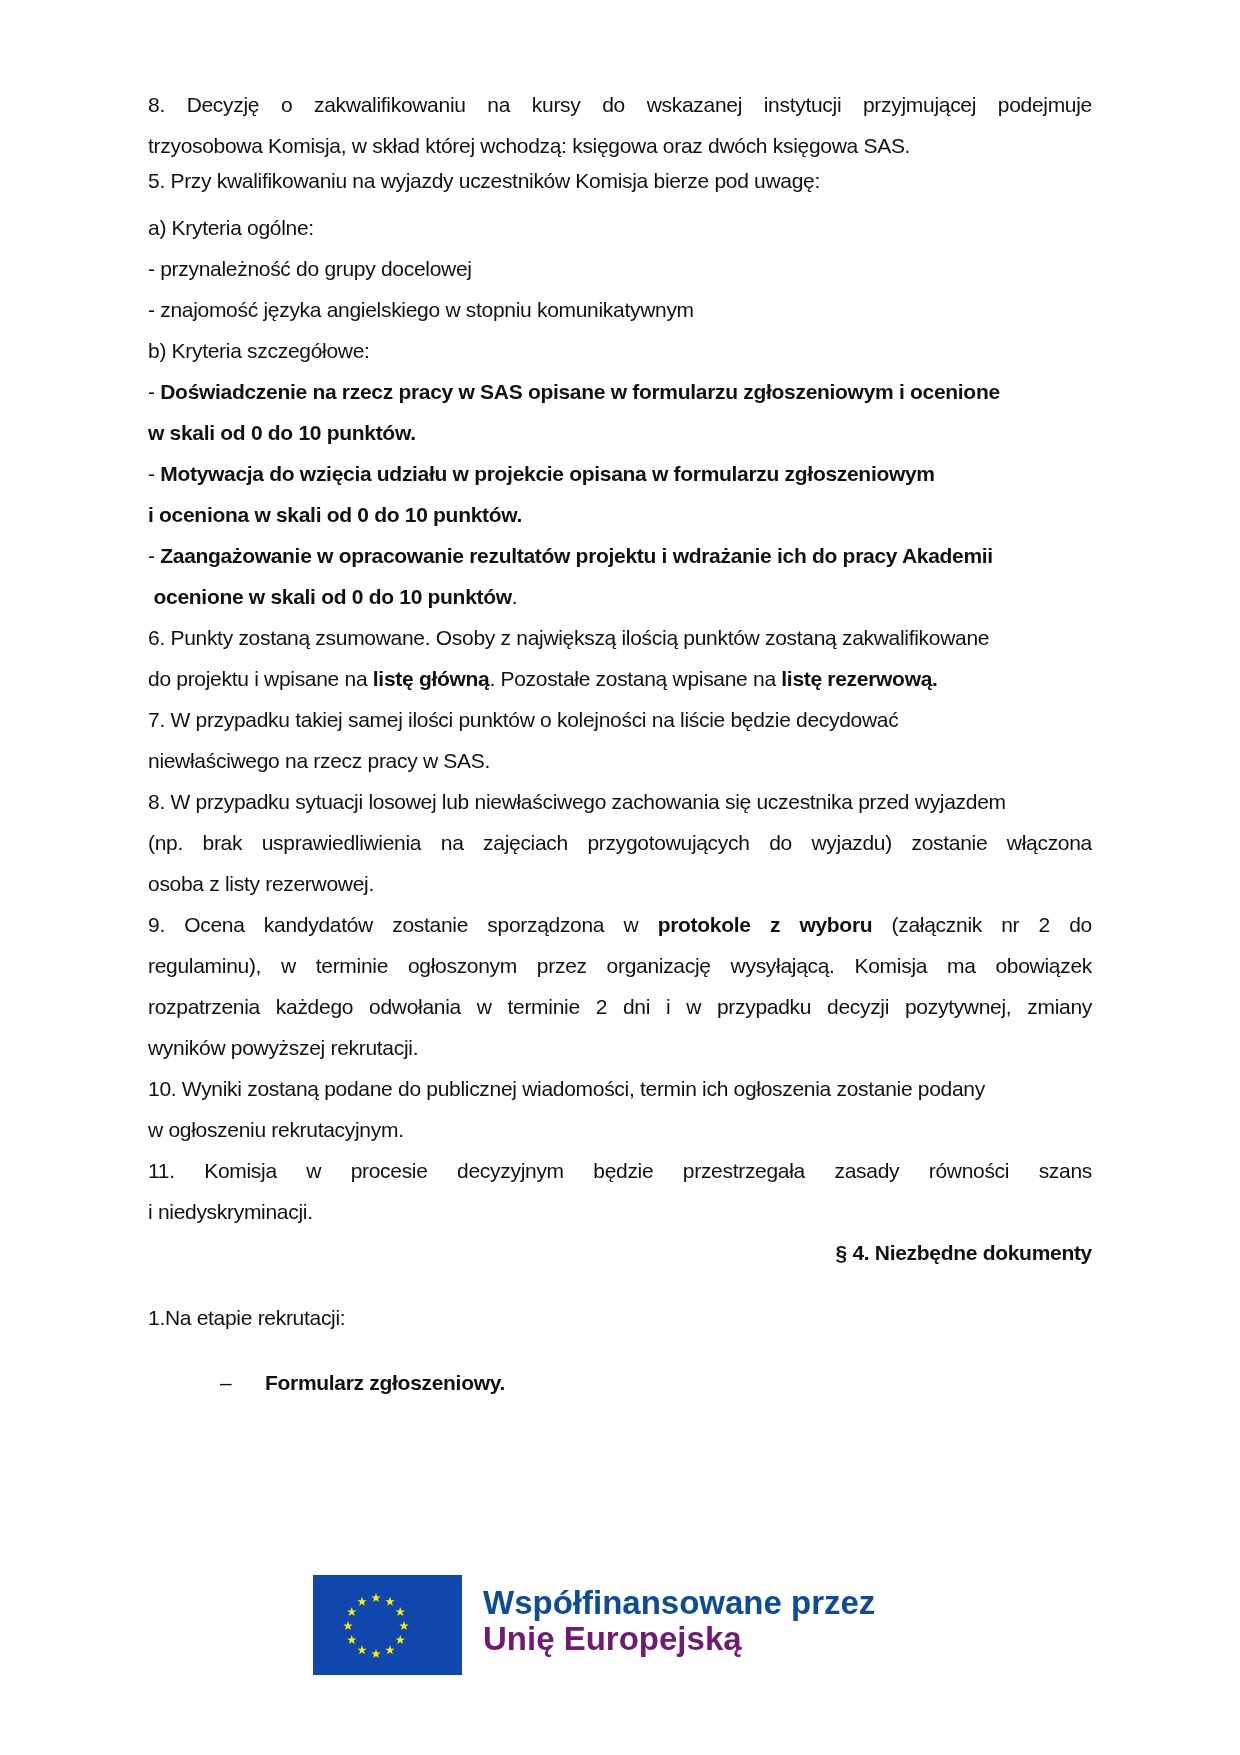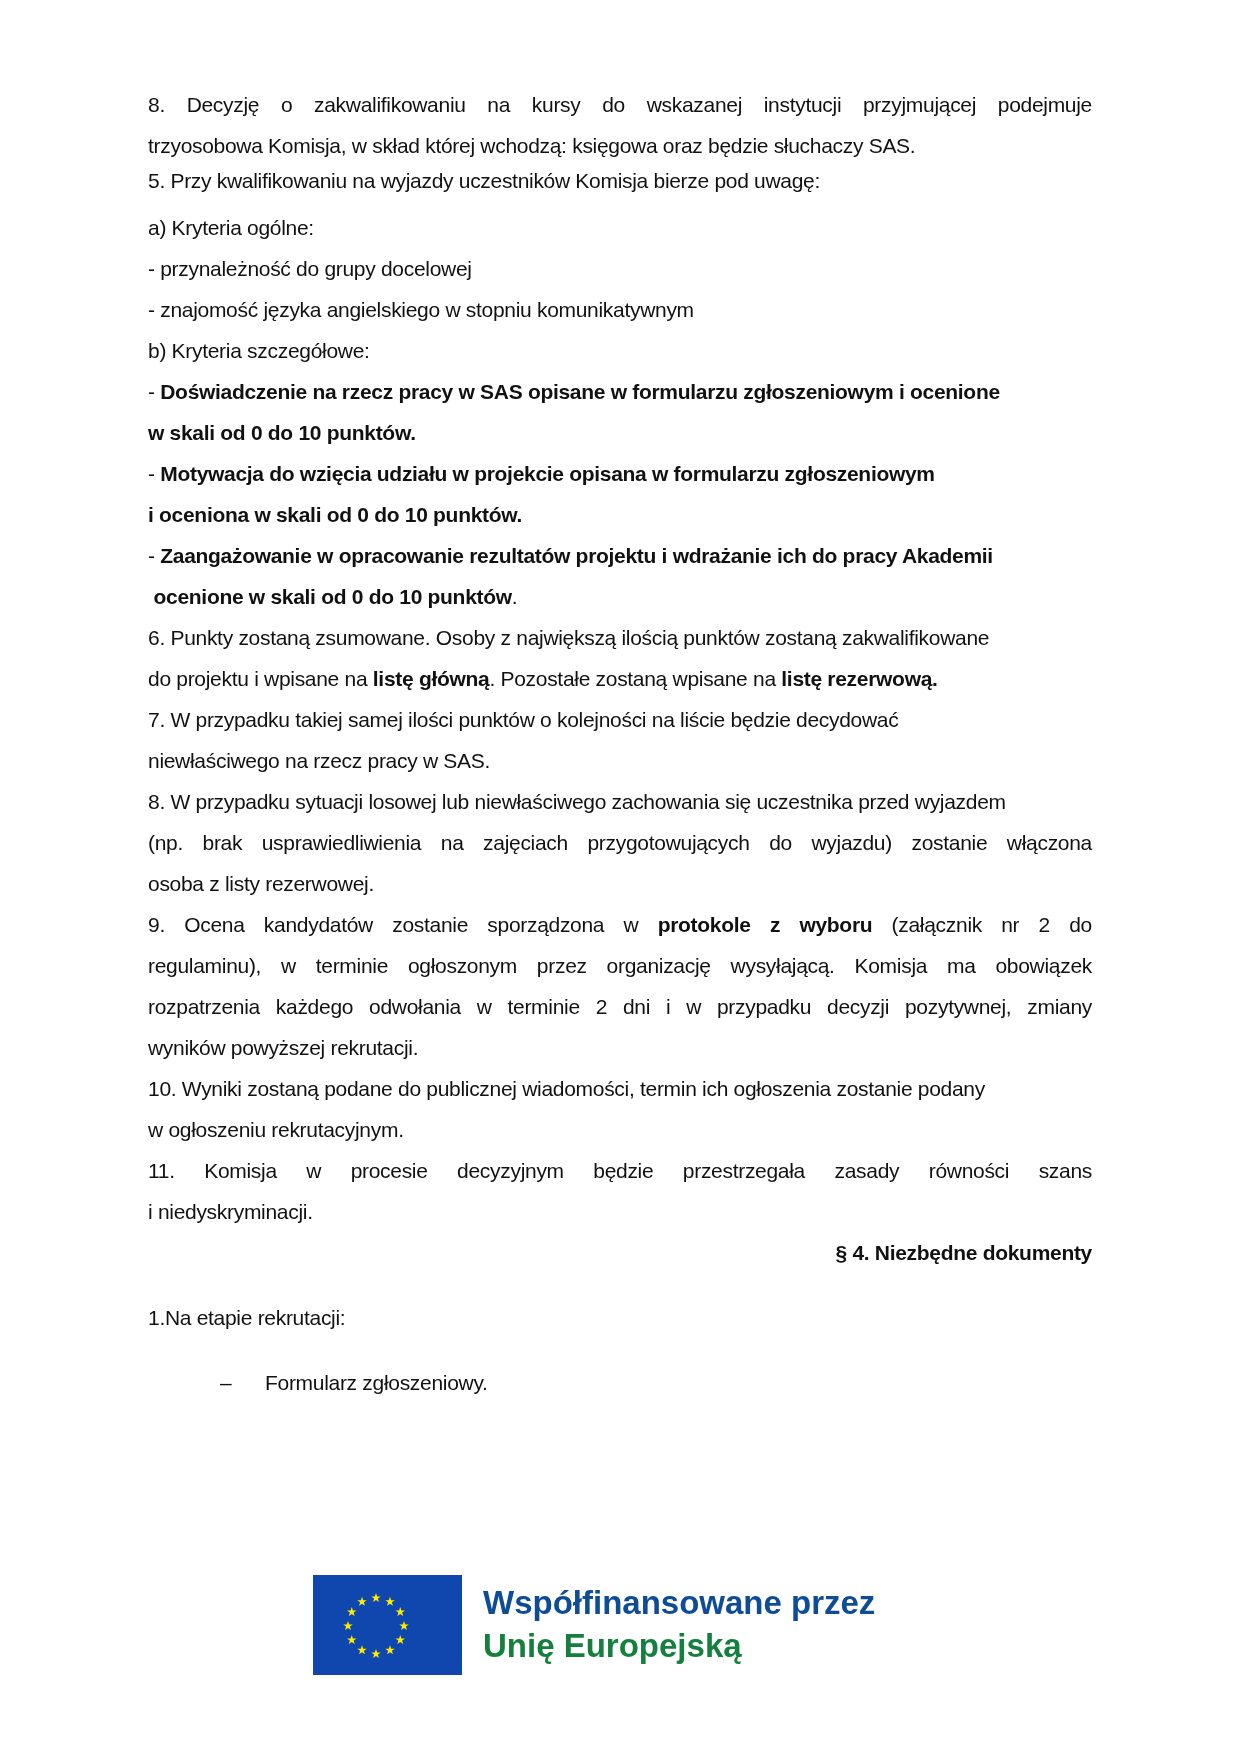--- a/index.html
+++ b/index.html
@@ -15,21 +15,21 @@
   .flag { position: absolute; left: 0; top: 0; width: 149px; height: 100px; background: #0f47af; }
   .flag svg { position: absolute; left: 0; top: 0; }
   .logo-text { position: absolute; left: 170px; font-family: "Liberation Sans", sans-serif;
                font-weight: bold; color: #0e4c96; font-size: 33px; line-height: 40px; white-space: nowrap; }
 </style>
 </head>
 <body>
 
 <div class="page">
   <div class="line justify" style="top:90px">8. Decyzję o zakwalifikowaniu na kursy do wskazanej instytucji przyjmującej podejmuje</div>
-  <div class="line" style="top:131px">trzyosobowa Komisja, w skład której wchodzą: księgowa oraz będzie słuchaczy SAS.</div>
+  <div class="line" style="top:131px">trzyosobowa Komisja, w skład której wchodzą: księgowa oraz dwóch księgowa SAS.</div>
   <div class="line" style="top:166px">5. Przy kwalifikowaniu na wyjazdy uczestników Komisja bierze pod uwagę:</div>
   <div class="line" style="top:213px">a) Kryteria ogólne:</div>
   <div class="line" style="top:254px">- przynależność do grupy docelowej</div>
   <div class="line" style="top:295px">- znajomość języka angielskiego w stopniu komunikatywnym</div>
   <div class="line" style="top:336px">b) Kryteria szczegółowe:</div>
 
   <div class="line" style="top:377px"><span>- </span><span class="b">Doświadczenie na rzecz pracy w SAS opisane w formularzu zgłoszeniowym i ocenione</span></div>
   <div class="line b" style="top:418px">w skali od 0 do 10 punktów.</div>
 
   <div class="line" style="top:459px"><span>- </span><span class="b">Motywacja do wzięcia udziału w projekcie opisana w formularzu zgłoszeniowym</span></div>
@@ -58,21 +58,21 @@
 
   <div class="line justify" style="top:1156px">11. Komisja w procesie decyzyjnym będzie przestrzegała zasady równości szans</div>
   <div class="line" style="top:1197px">i niedyskryminacji.</div>
 
   <div class="line b center" style="top:1238px">§ 4. Niezbędne dokumenty</div>
 
   <div class="line" style="top:1303px">1.Na etapie rekrutacji:</div>
 
   <div class="line" style="top:1368px">
     <span style="position:absolute; left:72px;">–</span>
-    <span style="position:absolute; left:117px;">Formularz zgłoszeniowy.</span>
+    <span style="position:absolute; left:117px;font-weight:bold;">Formularz zgłoszeniowy.</span>
   </div>
 </div>
 
 <div class="logo">
   <div class="flag" style="background: rgb(15, 71, 175);">
     <svg id="flag-svg" width="149" height="100" viewBox="0 0 149 100">
         <polygon points="63.00,18.00 64.18,21.38 67.76,21.45 64.90,23.62 65.94,27.05 63.00,25.00 60.06,27.05 61.10,23.62 58.24,21.45 61.82,21.38" fill="#ffed00"></polygon>
         <polygon points="77.00,21.75 78.18,25.13 81.76,25.21 78.90,27.37 79.94,30.80 77.00,28.75 74.06,30.80 75.10,27.37 72.24,25.21 75.82,25.13" fill="#ffed00"></polygon>
         <polygon points="87.25,32.00 88.42,35.38 92.00,35.45 89.15,37.62 90.19,41.05 87.25,39.00 84.31,41.05 85.35,37.62 82.49,35.45 86.07,35.38" fill="#ffed00"></polygon>
         <polygon points="91.00,46.00 92.18,49.38 95.76,49.45 92.90,51.62 93.94,55.05 91.00,53.00 88.06,55.05 89.10,51.62 86.24,49.45 89.82,49.38" fill="#ffed00"></polygon>
@@ -80,14 +80,14 @@
         <polygon points="77.00,70.25 78.18,73.63 81.76,73.70 78.90,75.87 79.94,79.29 77.00,77.25 74.06,79.29 75.10,75.87 72.24,73.70 75.82,73.63" fill="#ffed00"></polygon>
         <polygon points="63.00,74.00 64.18,77.38 67.76,77.45 64.90,79.62 65.94,83.05 63.00,81.00 60.06,83.05 61.10,79.62 58.24,77.45 61.82,77.38" fill="#ffed00"></polygon>
         <polygon points="49.00,70.25 50.18,73.63 53.76,73.70 50.90,75.87 51.94,79.29 49.00,77.25 46.06,79.29 47.10,75.87 44.24,73.70 47.82,73.63" fill="#ffed00"></polygon>
         <polygon points="38.75,60.00 39.93,63.38 43.51,63.45 40.65,65.62 41.69,69.05 38.75,67.00 35.81,69.05 36.85,65.62 34.00,63.45 37.58,63.38" fill="#ffed00"></polygon>
         <polygon points="35.00,46.00 36.18,49.38 39.76,49.45 36.90,51.62 37.94,55.05 35.00,53.00 32.06,55.05 33.10,51.62 30.24,49.45 33.82,49.38" fill="#ffed00"></polygon>
         <polygon points="38.75,32.00 39.93,35.38 43.51,35.45 40.65,37.62 41.69,41.05 38.75,39.00 35.81,41.05 36.85,37.62 34.00,35.45 37.58,35.38" fill="#ffed00"></polygon>
         <polygon points="49.00,21.75 50.18,25.13 53.76,25.21 50.90,27.37 51.94,30.80 49.00,28.75 46.06,30.80 47.10,27.37 44.24,25.21 47.82,25.13" fill="#ffed00"></polygon>
       </svg>
   </div>
   <div class="logo-text" style="top: 8px; color: rgb(14, 76, 150);">Współfinansowane przez</div>
-  <div class="logo-text" style="top: 51px; color: #15803d;">Unię Europejską</div>
+  <div class="logo-text" style="top: 44px; color: #701a75;">Unię Europejską</div>
 </div>
 
 </body></html>

